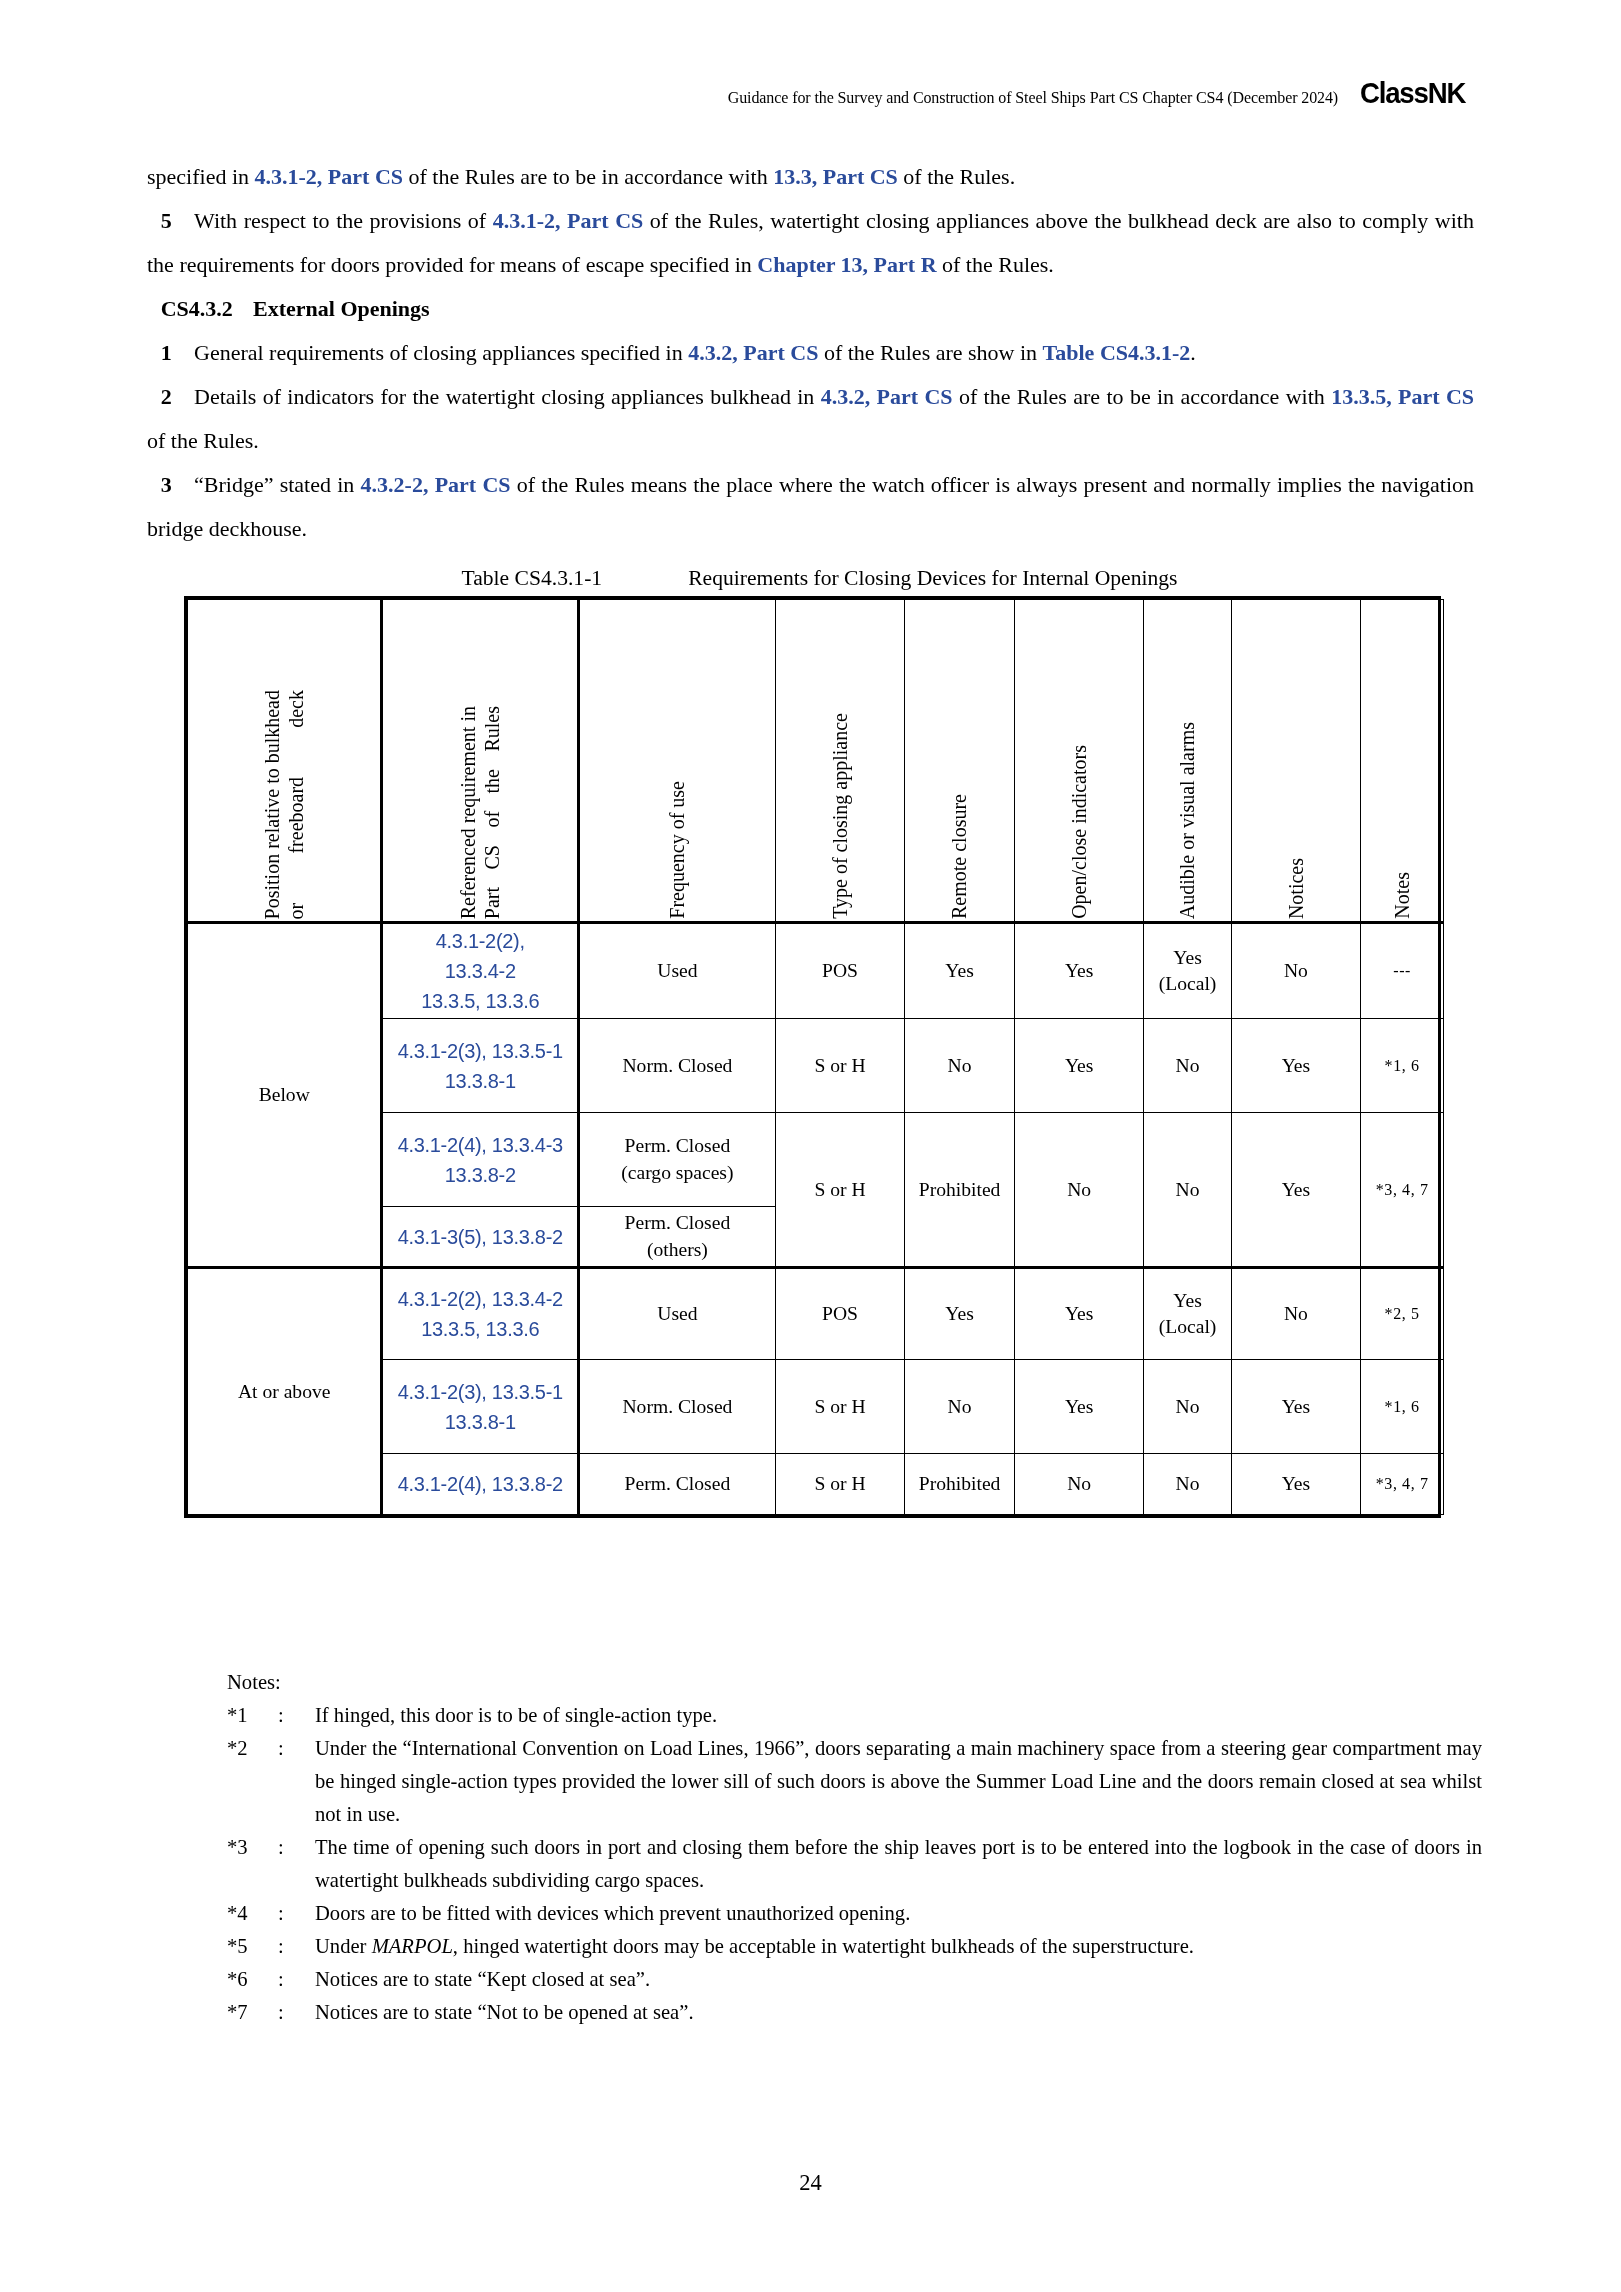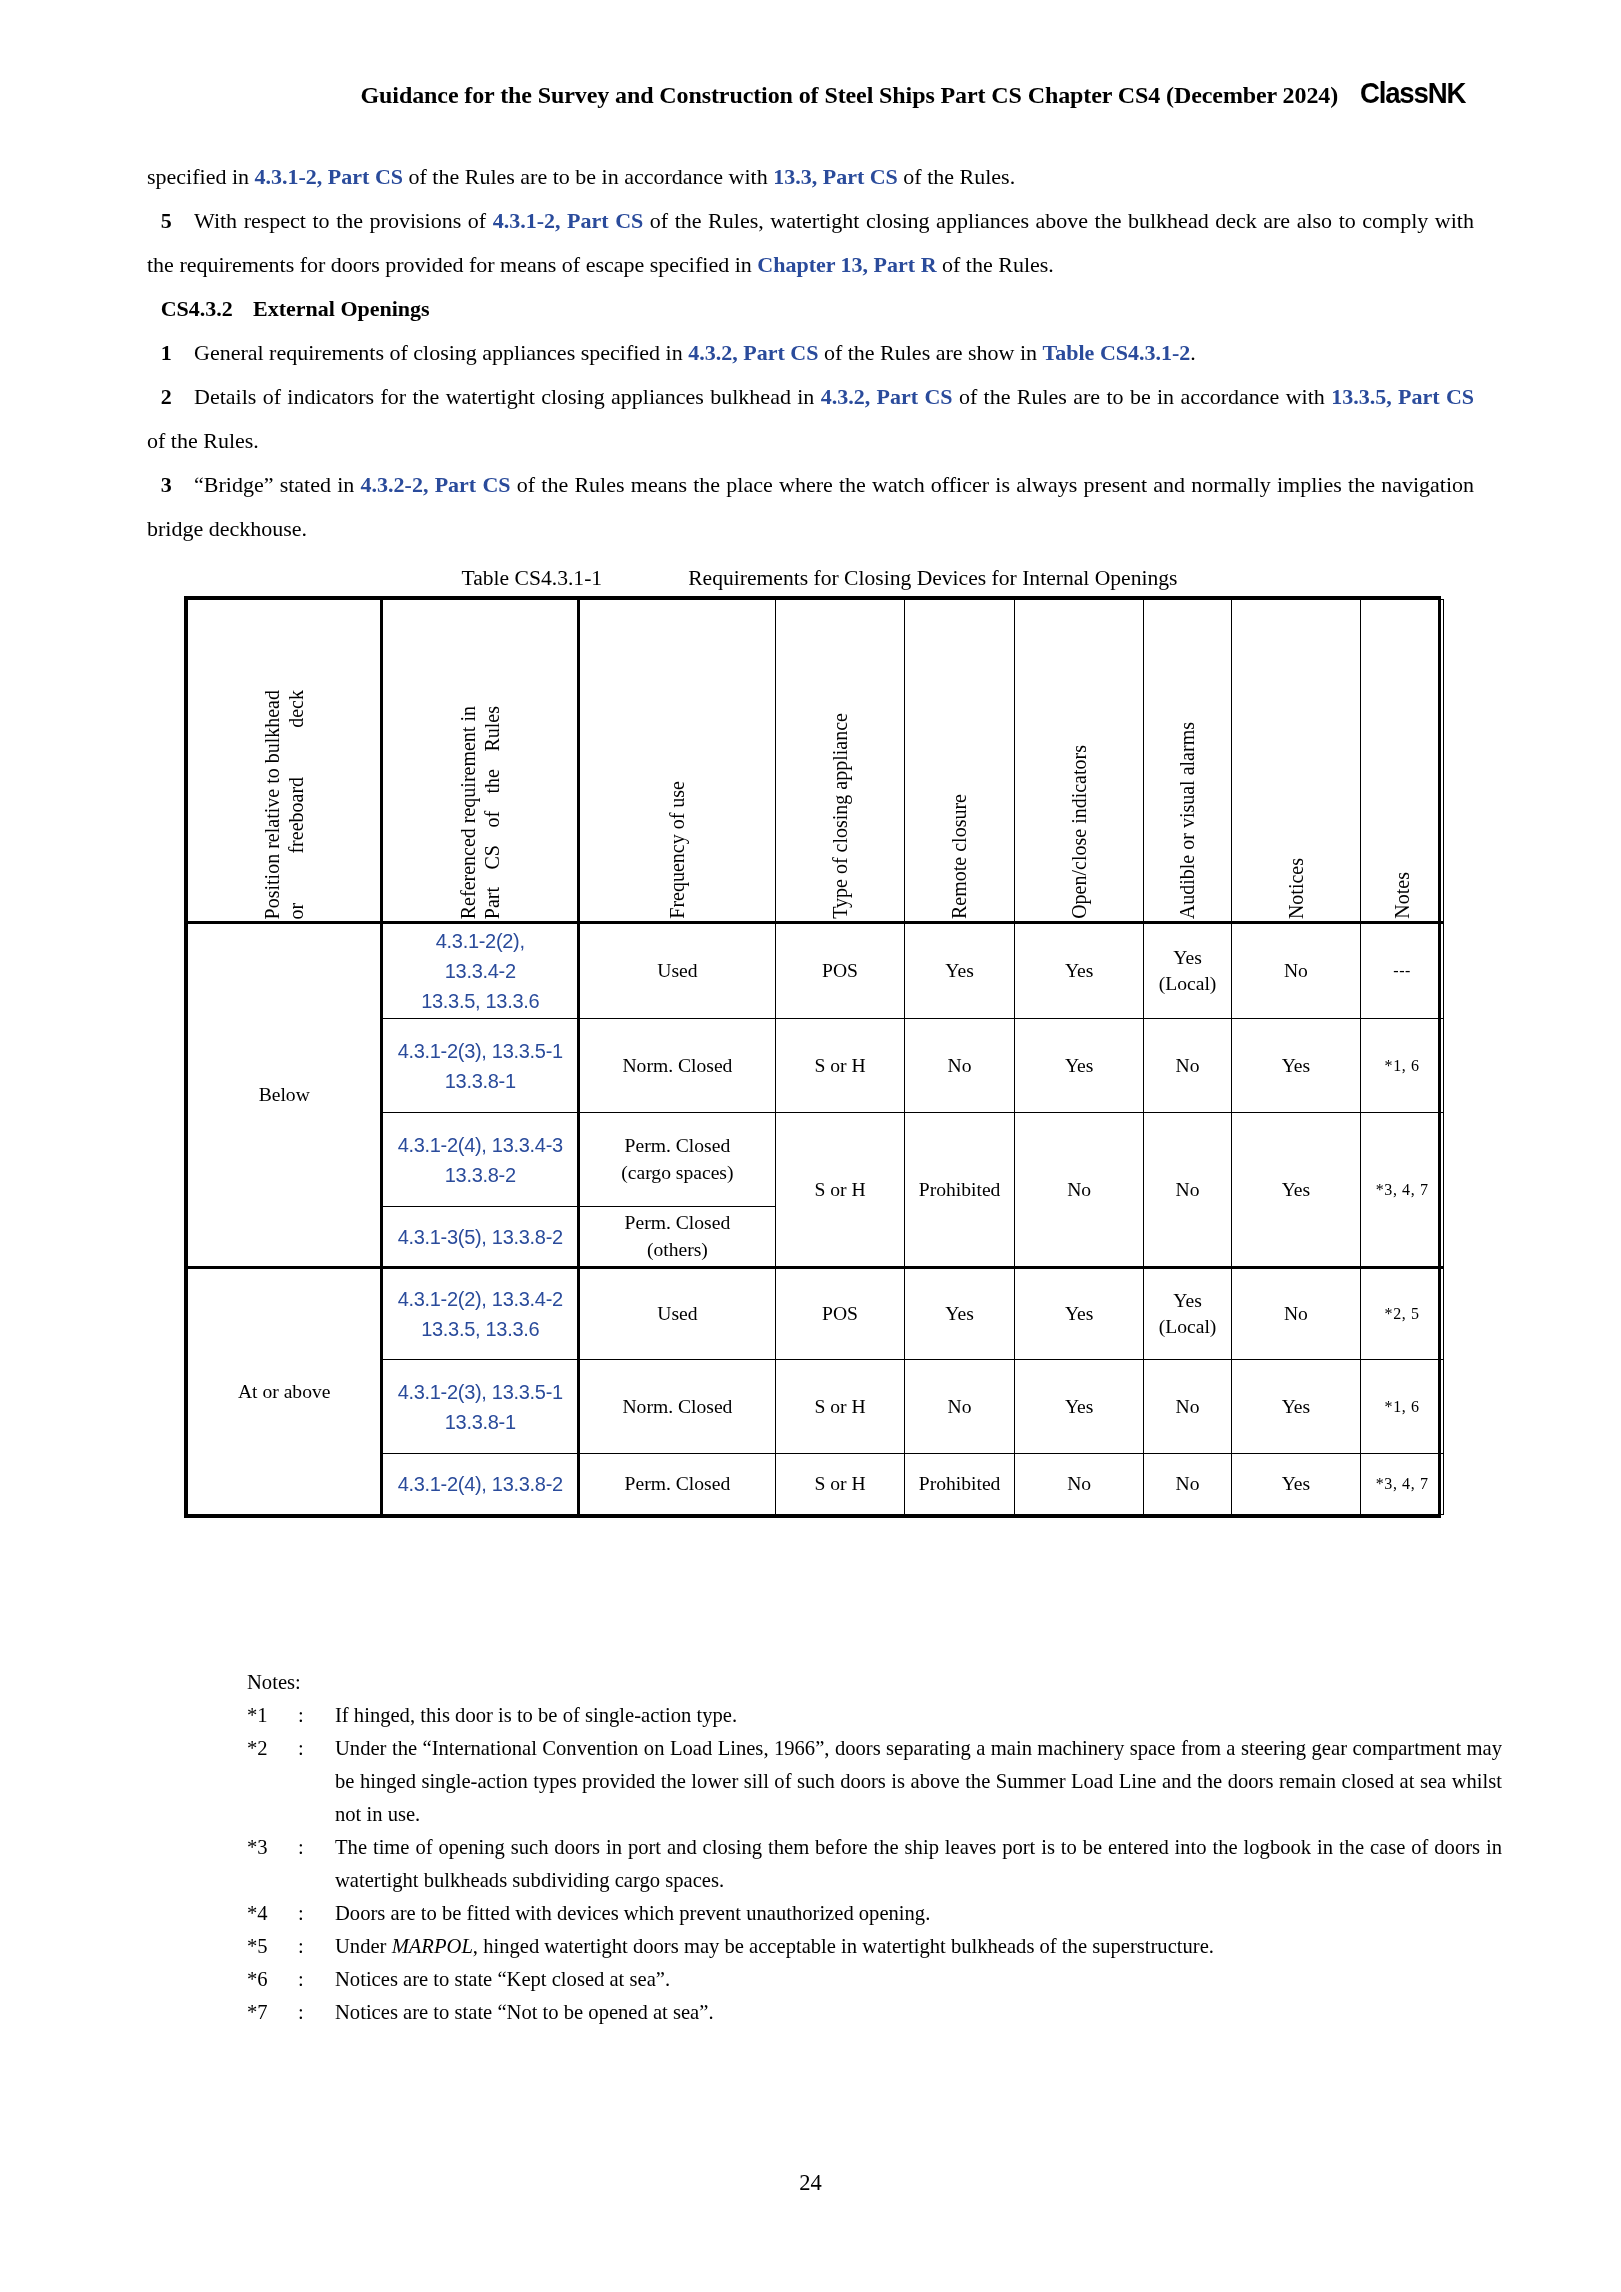--- a/index.html
+++ b/index.html
@@ -26,22 +26,22 @@
     position: absolute;
     top: 76px;
     left: 147px;
     right: 147px;
     display: flex;
     align-items: baseline;
     justify-content: flex-end;
     gap: 21.6px;
   }
   .doc-header-title {
-    font-size: 24px;
-    font-weight: bold;
+    font-size: 16px;
+    font-weight: normal;
     letter-spacing: -0.1px;
     white-space: nowrap;
   }
   .brand {
     font-family: "Liberation Sans", "DejaVu Sans", sans-serif;
     font-size: 30px;
     font-weight: bold;
     letter-spacing: -1.3px;
     transform: scaleX(0.92);
     transform-origin: left bottom;
@@ -152,21 +152,20 @@
   td.two-line { line-height: 1.35; }
 
   
   .notes {
     position: absolute;
     top: 1666px;
     left: 227px;
     width: 1255px;
     font-size: 20.6px;
     line-height: 33px;
-    margin-left: 20px;
   }
   .notes-title { margin-bottom: 0; }
   .note-row { display: flex; align-items: flex-start; }
   .note-key { width: 51px; flex: 0 0 51px; }
   .note-colon { width: 37px; flex: 0 0 37px; }
   .note-txt { flex: 1; text-align: justify; }
   .ital { font-style: italic; }
 
   
   .page-number {

